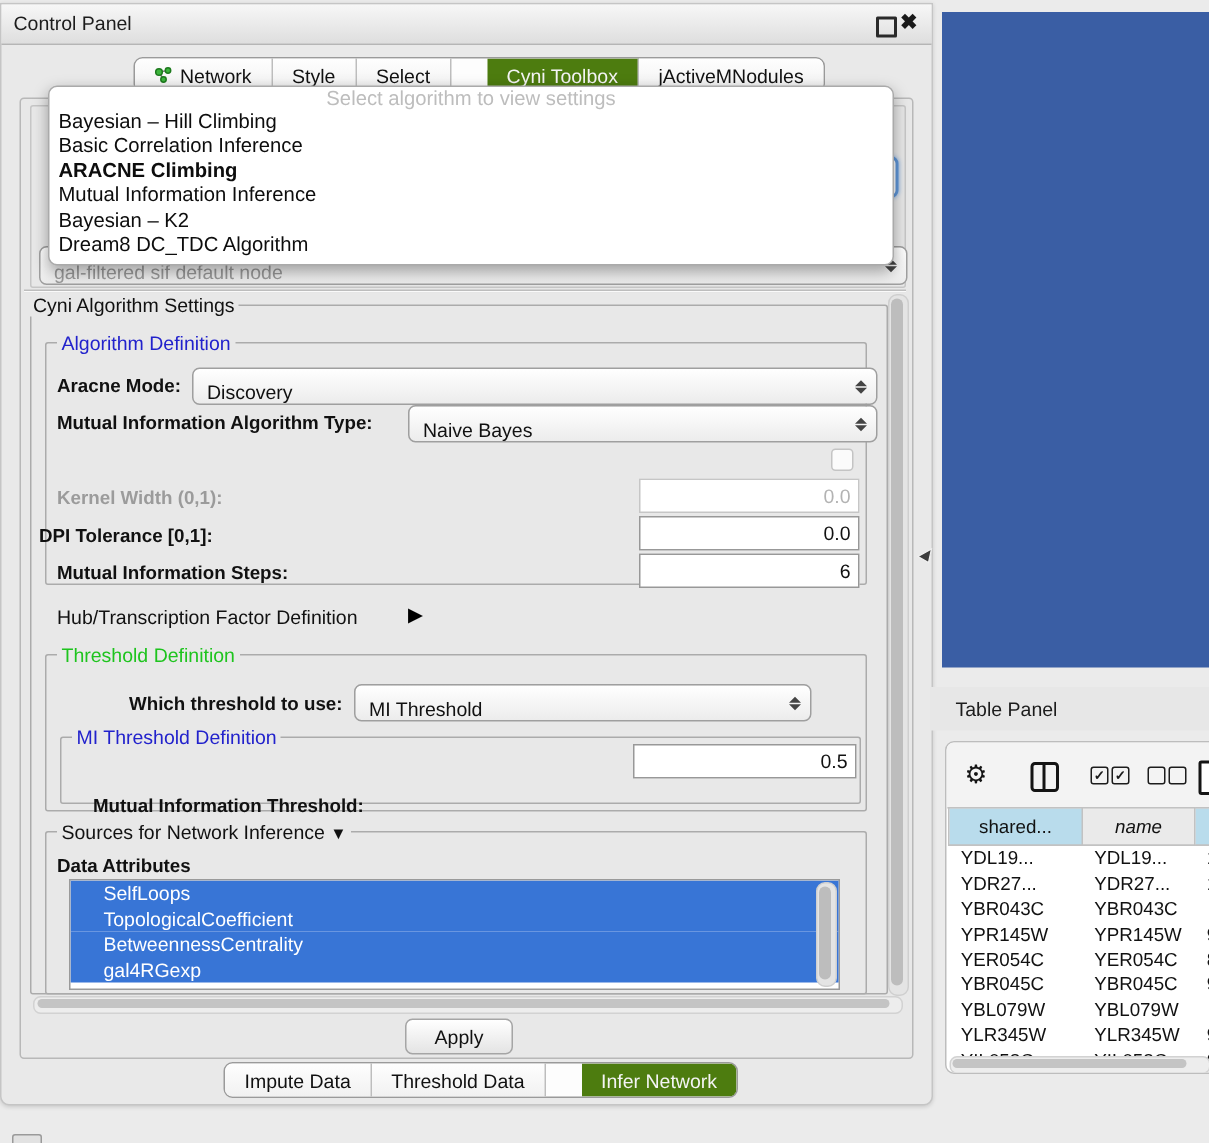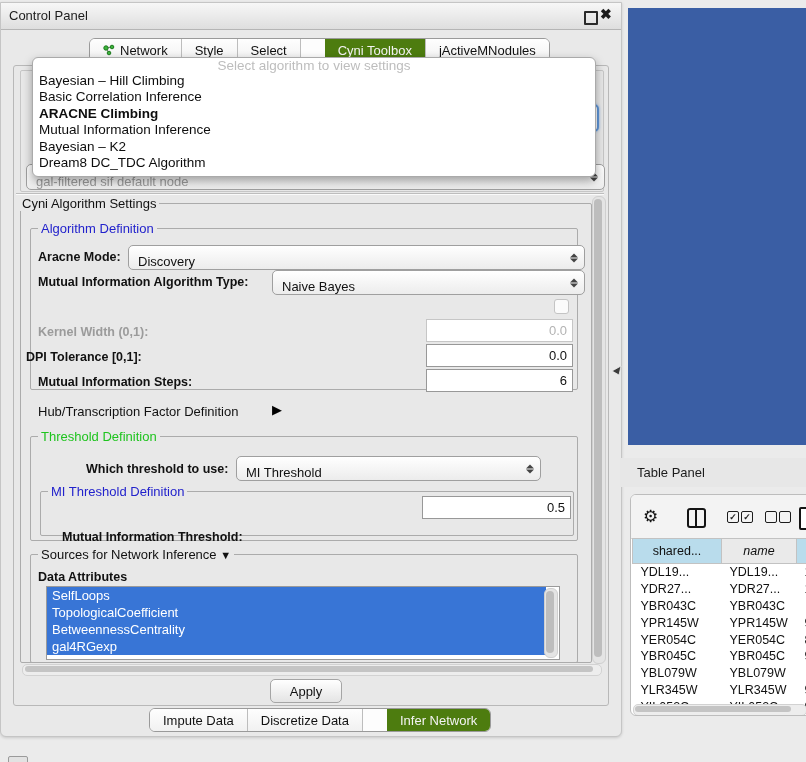--- a/index.html
+++ b/index.html
@@ -43,21 +43,21 @@
   .tfield{position:absolute;background:#fff;border:1px solid #989898;font-size:13px;color:#111;display:flex;align-items:center;justify-content:flex-end;padding-right:5px;}
   .tfield.dis{border-color:#c6c6c6;color:#b3b3b3;}
   .cbox{position:absolute;width:13px;height:13px;border:1px solid #c4c4c4;border-radius:3px;background:#fbfbfb;}
   
   .vscroll{position:absolute;width:12px;background:#e4e4e4;border:1px solid #cfcfcf;border-radius:6px;}
   .vthumb{position:absolute;left:1px;width:8px;background:#bdbdbd;border-radius:5px;}
   .hscroll{position:absolute;height:10px;background:#ededed;border:1px solid #d2d2d2;border-radius:5px;}
   .hthumb{position:absolute;top:1px;height:6px;background:#c4c4c4;border-radius:4px;}
   
   #attr-list{left:32px;top:520px;width:512px;height:72px;background:#fff;border:1px solid #9a9a9a;overflow:hidden;}
-  .attr-item{height:17px;line-height:17px;padding-left:5px;font-size:13px;background:#3875d6;color:#fff;width:494px;}
+  .attr-item{height:17px;line-height:17px;padding-left:22px;font-size:13px;background:#3875d6;color:#fff;width:494px;}
   
   #apply-btn{left:256px;top:613px;width:70px;height:22px;background:linear-gradient(#ffffff,#e4e4e4);border:1px solid #a5a5a5;border-radius:5px;font-size:13px;color:#111;display:flex;align-items:center;justify-content:center;}
   
   #bottom-tabs{left:148px;top:705px;height:22px;display:flex;border:1px solid #9a9a9a;border-radius:6px;overflow:hidden;background:#fdfdfd;font-size:13px;}
   
   #net-frame{left:628px;top:8px;width:178px;height:437px;background:#3a5ea4;}
   
   #tp-bar{left:620px;top:458px;width:186px;height:29px;background:#e7e7e7;}
   #tp-title{left:17px;top:7px;font-size:13px;color:#1c1c1c;}
   #tp-card{left:630px;top:494px;width:176px;height:220px;background:#fff;border:1px solid #bdbdbd;border-radius:6px 0 0 6px;overflow:hidden;}
@@ -212,21 +212,21 @@
     <div class="abs" id="apply-btn">
         <span>Apply</span>
       </div>
   </div>
 
   <div class="abs" id="bottom-tabs">
     <div class="seg">
         <span>Impute Data</span>
       </div>
     <div class="seg">
-        <span>Discretize Data</span>
+        <span>Threshold Data</span>
       </div>
     <div class="seg sel">
         <span>Infer Network</span>
       </div>
   </div>
 </div>
 
 <div class="abs" id="algo-popup">
   <div id="algo-placeholder">Select algorithm to view settings</div>
   <div class="algo-item">Bayesian – Hill Climbing</div>

